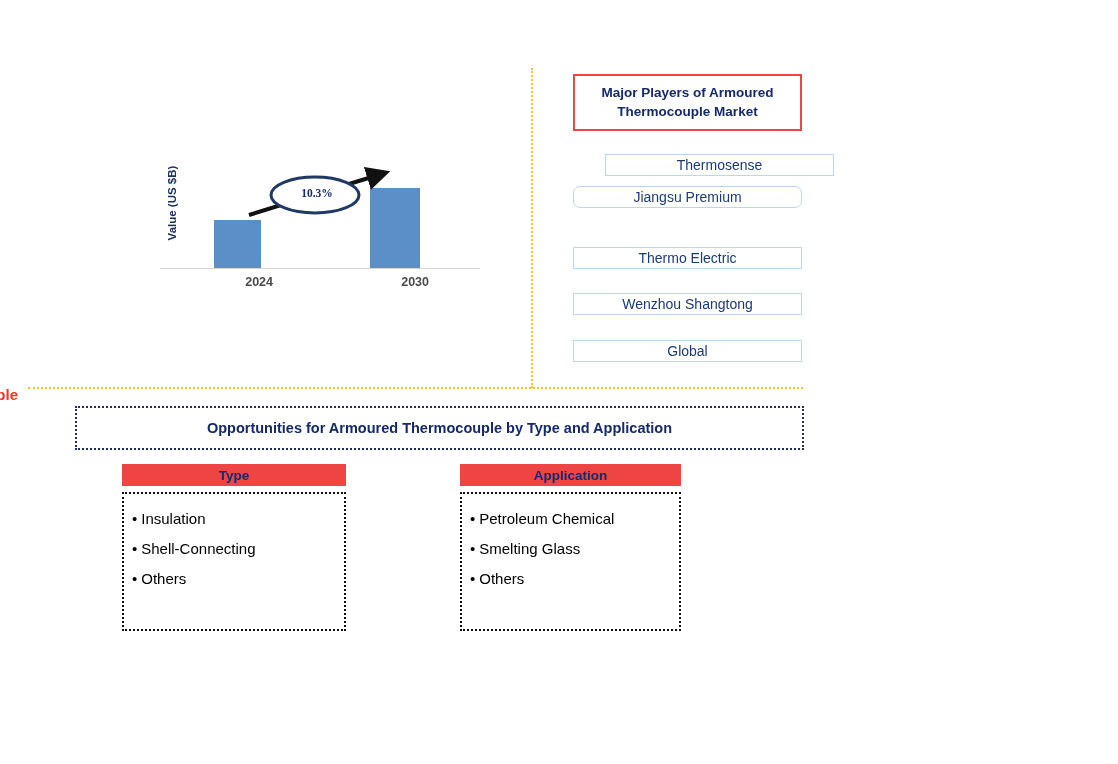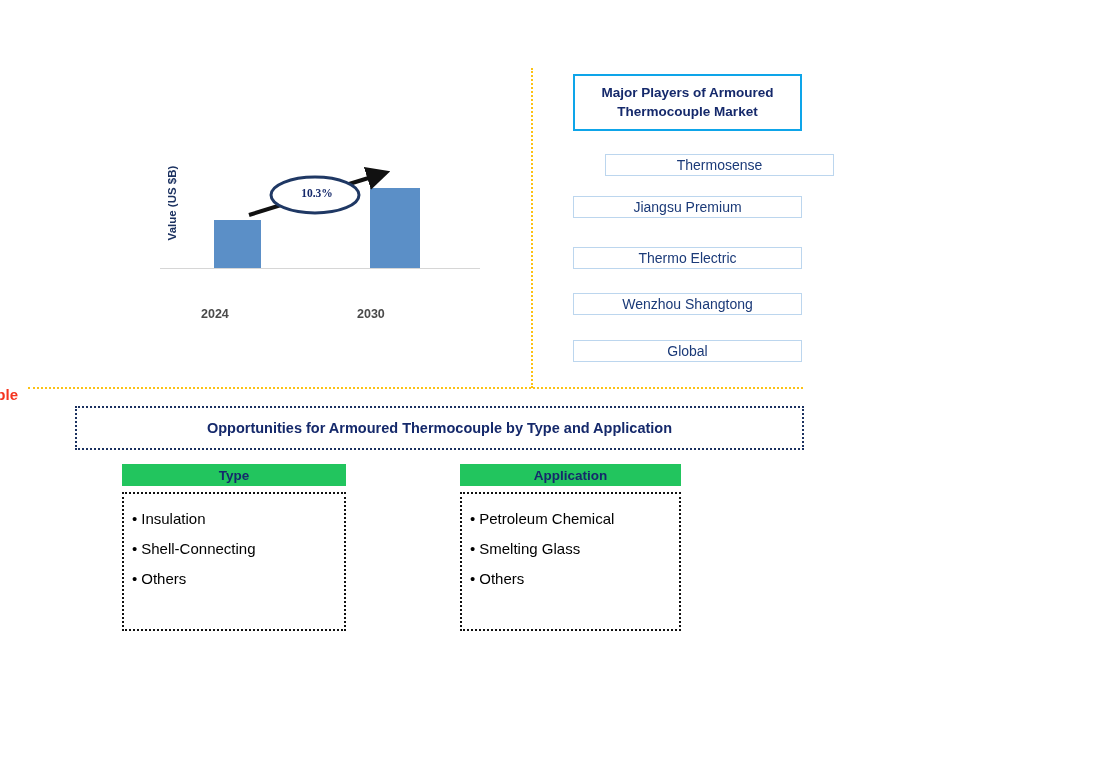--- a/index.html
+++ b/index.html
@@ -106,22 +106,21 @@
     left: 215px;
     width: 50px;
     height: 80px;
   }
   .tick-label {
     position: absolute;
     top: 115px;
     font-size: 12.5px;
     font-weight: bold;
     color: #4a4a4a;
-    text-align: left;
-    margin-top: 32px;
+    text-align: right;
   }
   .tick-2024 { left: 46px; width: 72px; }
   .tick-2030 { left: 202px; width: 72px; }
 
   .cagr-svg {
     position: absolute;
     left: 92px;
     top: 10px;
     width: 140px;
     height: 52px;
@@ -150,21 +149,21 @@
     color: #15296b;
   }
 
   
   .players-header {
     position: absolute;
     left: 573px;
     top: 74px;
     width: 229px;
     height: 57px;
-    border: 2px solid #0ea5e9;
+    border: 2px solid #ef4444;
     box-sizing: border-box;
     display: flex;
     align-items: center;
     justify-content: center;
     text-align: center;
     font-size: 13.5px;
     font-weight: bold;
     color: #15296b;
     line-height: 1.35;
     padding: 0 6px;
@@ -198,21 +197,21 @@
     justify-content: center;
     font-size: 14.5px;
     font-weight: bold;
     color: #15296b;
   }
 
   
   .cat-header {
     position: absolute;
     height: 22px;
-    background: #22c55e;
+    background: #ef4444;
     display: flex;
     align-items: center;
     justify-content: center;
     font-size: 13.5px;
     font-weight: bold;
     color: #15296b;
   }
   .cat-header-type        { left: 122px; top: 464px; width: 224px; }
   .cat-header-application { left: 460px; top: 464px; width: 221px; }
 
@@ -266,21 +265,21 @@
       <line x1="2" y1="45" x2="128" y2="6" stroke="#111111" stroke-width="4" marker-end="url(#arrowhead)"></line>
       <ellipse cx="68" cy="25" rx="44" ry="18" fill="#ffffff" stroke="#1f3864" stroke-width="3"></ellipse>
     </svg>
     <div class="cagr-label">10.3%</div>
   </div>
 
 
   <div class="players-header">Major Players of Armoured Thermocouple Market</div>
 
   <div class="player-box" style="top:154px;margin-left:32px;">Thermosense</div>
-  <div class="player-box" style="top:196px;">Jiangsu Premium</div>
+  <div class="player-box" style="top:186px;border-radius:7px;">Jiangsu Premium</div>
   <div class="player-box" style="top:247px;">Thermo Electric</div>
   <div class="player-box" style="top:293px;">Wenzhou Shangtong</div>
   <div class="player-box" style="top:340px;">Global</div>
 
   <div class="opportunities-banner">Opportunities for Armoured Thermocouple by Type and Application</div>
 
   <div class="cat-header cat-header-type">Type</div>
   <div class="cat-list cat-list-type">
     <div class="cat-item"><span class="bullet">•</span><span>Insulation</span></div>
     <div class="cat-item"><span class="bullet">•</span><span>Shell-Connecting</span></div>

